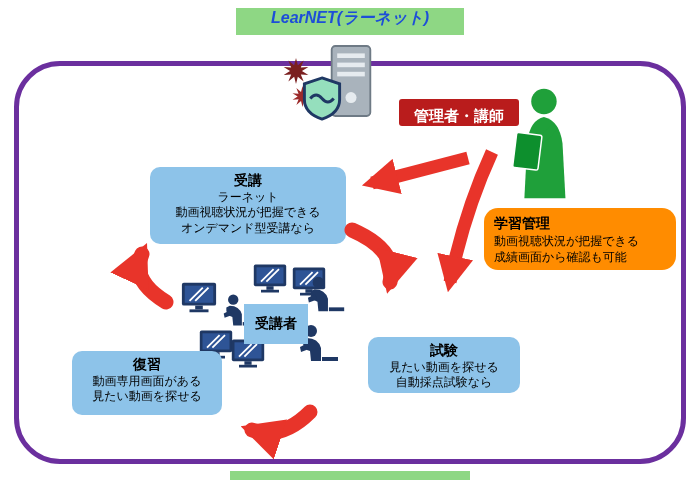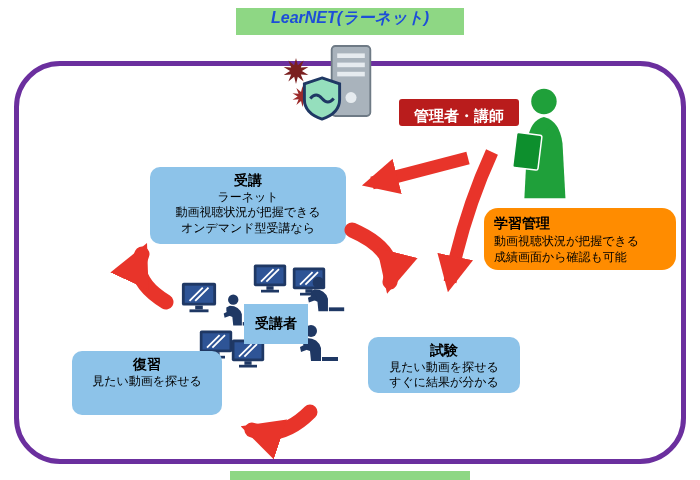--- a/index.html
+++ b/index.html
@@ -174,25 +174,26 @@
     </svg>
   </div>
 
   <div class="abs slabel" style="left:244px; top:304px; width:64px; height:40px;">
     <span>受講者</span>
   </div>
 
   <div class="abs bluebox" style="left:368px; top:337px; width:152px; height:56px;">
     <div class="bt">試験</div>
     <div class="bl">見たい動画を探せる</div>
-    <div class="bl">すぐに結果が分かる</div>
+    <div class="bl">自動採点試験なら</div>
   </div>
 
   <div class="abs bluebox" style="left:40px; top:351px; width:150px; height:64px;margin-left:32px;">
     <div class="bt">復習</div>
+    <div class="bl">動画専用画面がある</div>
     <div class="bl">見たい動画を探せる</div>
   </div>
 
   <div class="abs bottombar" style="left:230px; top:471px; width:240px; height:9px;"></div>
 
   <div class="abs arrows" style="left:0; top:0; width:700px; height:480px;">
     <svg viewBox="0 0 700 480">
       <defs>
         <marker id="ah" markerWidth="2.8" markerHeight="2.8" refX="2.0" refY="1.4" orient="auto">
           <path d="M0,0 L2.8,1.4 L0,2.8 Z" fill="#e8342a"></path>

